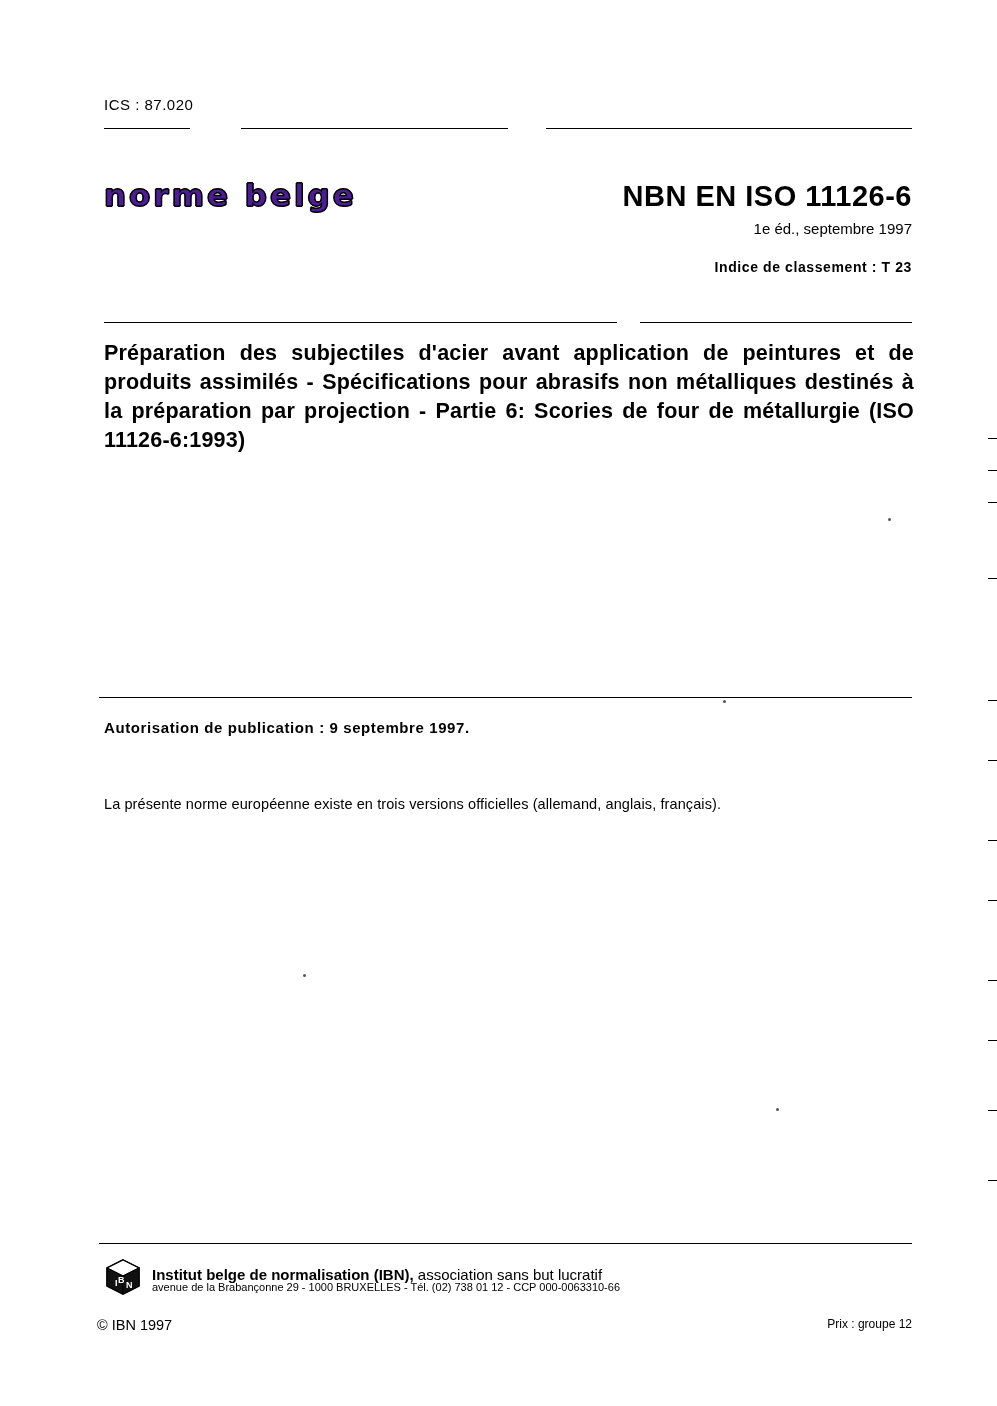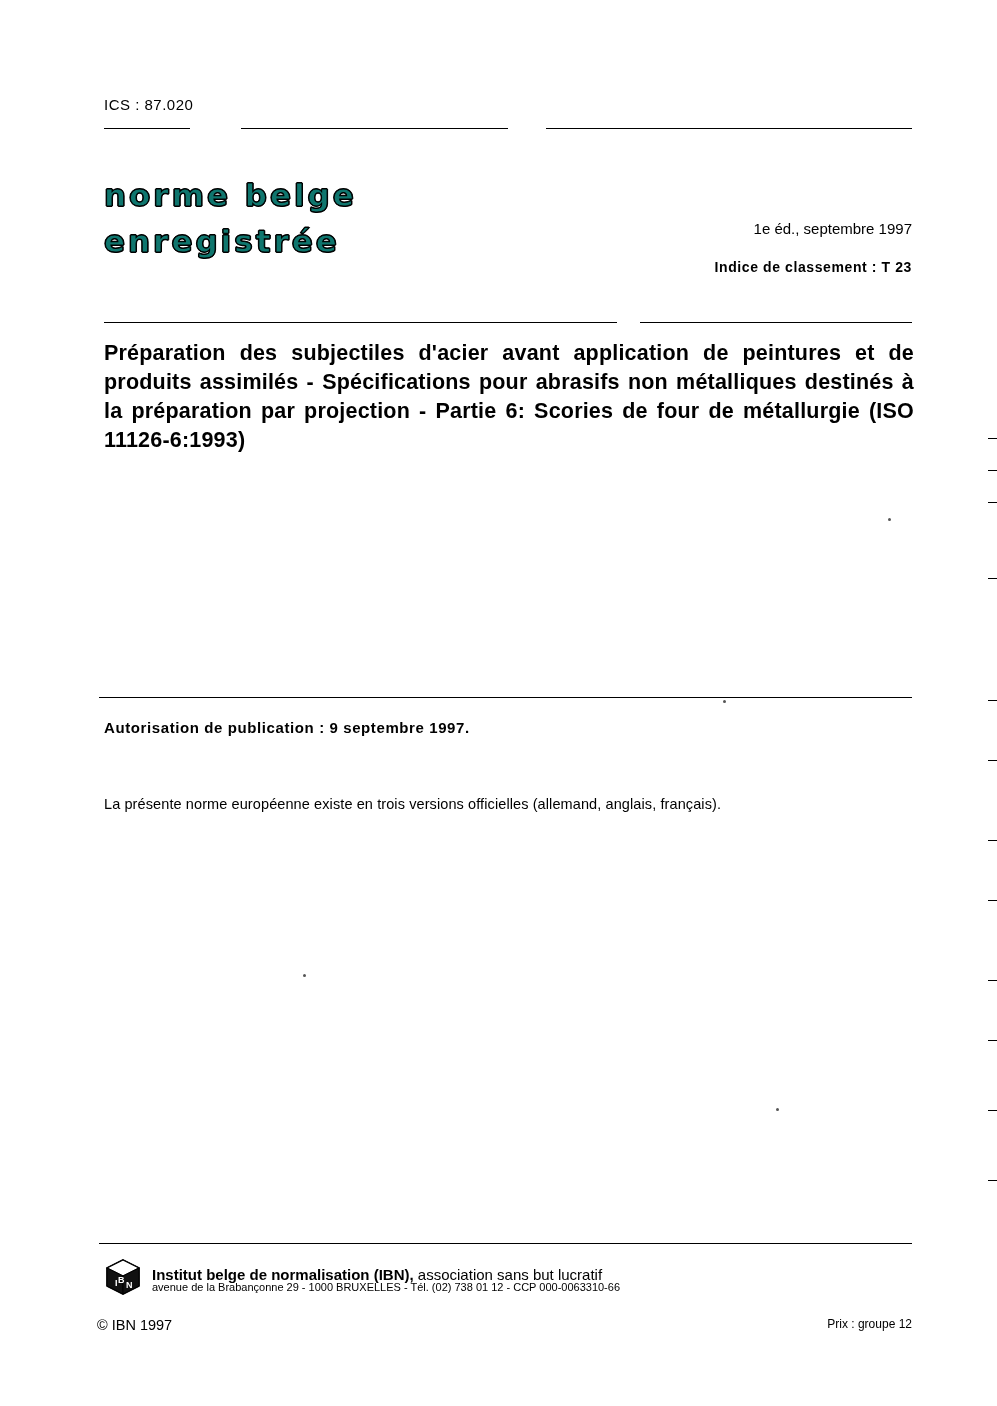--- a/index.html
+++ b/index.html
@@ -62,21 +62,21 @@
     left: 104px;
     top: 172px;
     width: 420px;
   }
   .outline-text {
     font-family: "DejaVu Sans", sans-serif;
     font-size: 31px;
     font-weight: bold;
     letter-spacing: 3px;
     line-height: 46px;
-    color: #0f766e;
+    color: #4c1d95;
     -webkit-text-stroke: 1px #000;
     text-shadow:
       -1px 0 0 #000, 1px 0 0 #000, 0 -1px 0 #000, 0 1px 0 #000;
   }
 
   
   .std-number {
     position: absolute;
     right: 85px;
     top: 180px;
@@ -241,23 +241,23 @@
 
 <div class="page">
 
   <div class="ics">ICS : 87.020</div>
   <div class="rule-ics-left"></div>
   <div class="rule-ics-mid"></div>
   <div class="rule-ics-right"></div>
 
   <div class="outline-block">
     <div class="outline-text">norme  belge</div>
-    <div class="outline-text">enregistrée</div>
   </div>
 
+  <div class="std-number">NBN EN ISO 11126-6</div>
   <div class="std-edition">1e éd., septembre 1997</div>
   <div class="std-class">Indice  de  classement : T  23</div>
 
   <div class="rule-title-left"></div>
   <div class="rule-title-right"></div>
 
   <div class="title-fr">Préparation des subjectiles d'acier avant application de peintures et de produits assimilés - Spécifications pour abrasifs non métalliques destinés à la préparation par projection - Partie 6: Scories de four de métallurgie (ISO 11126-6:1993)</div>
 
   <div class="rule-mid"></div>
 

